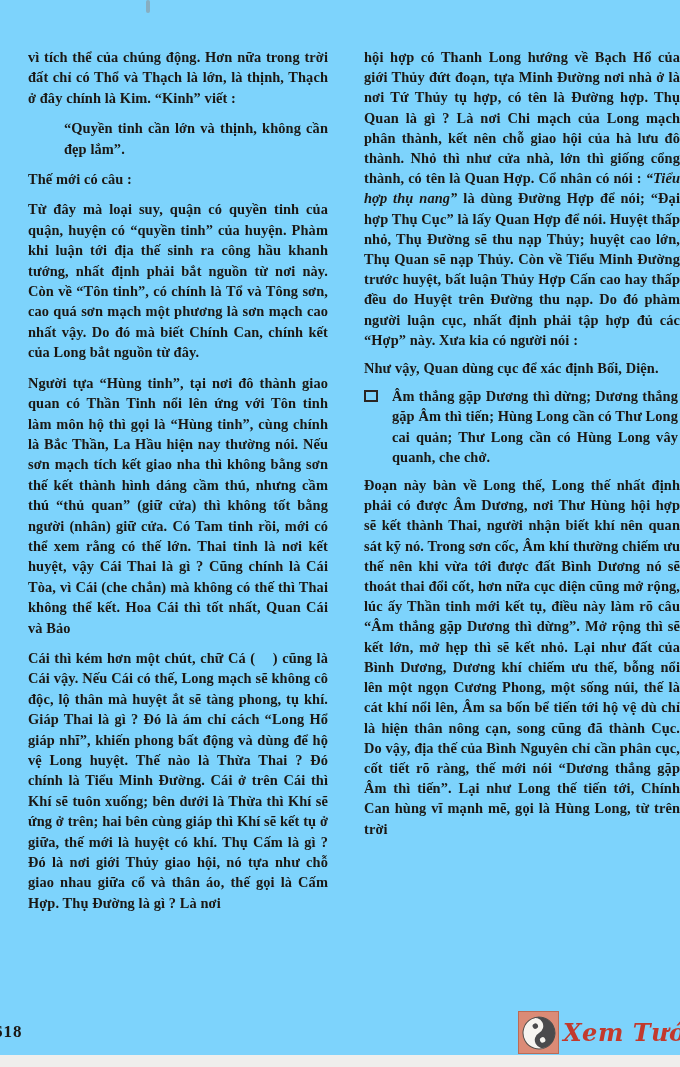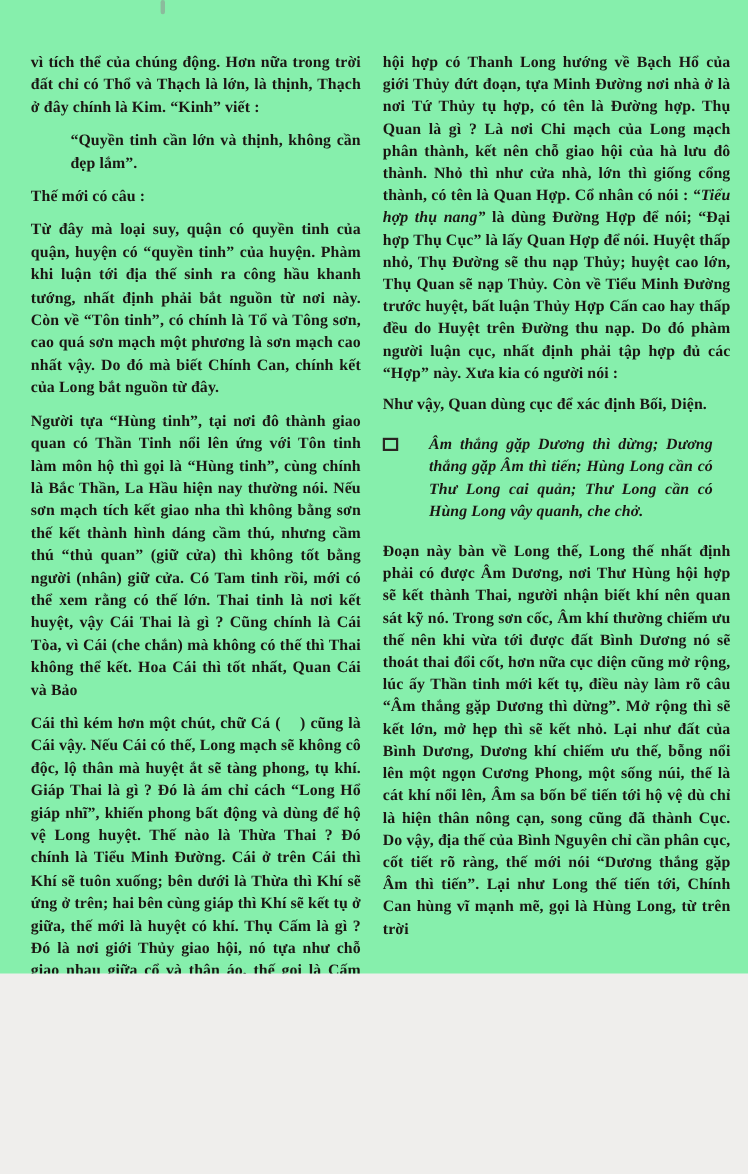--- a/index.html
+++ b/index.html
@@ -3,49 +3,49 @@
 <meta charset="utf-8">
 <style>
   html,body{margin:0;padding:0;}
   body{
     width:680px;height:1067px;
     background:#efeeec;
     font-family:"Liberation Serif","DejaVu Serif",serif;
   }
   .page{
     position:relative;
-    width:680px;height:885px;
-    background:#86efac;
+    width:680px;height:1055px;
+    background:#7dd3fc;
     overflow:hidden;
     color:#1b1713;
   }
   .scan-artifact{
     position:absolute;left:146px;top:0;width:4px;height:13px;
     background:#8f8f8f;opacity:.55;border-radius:2px;
   }
   .column{position:absolute;top:47px;}
   .col-left{left:28px;width:300px;}
-  .col-right{left:348px;width:316px;}
+  .col-right{left:364px;width:316px;}
   .column p{
     margin:0 0 10px 0;
     font-size:14.4px;
     line-height:20.4px;
     font-weight:700;
     text-align:justify;
     letter-spacing:.1px;
   }
   .col-right p{margin-bottom:8px;line-height:20.2px;}
   .quote{padding-left:36px;}
   .ital{font-style:italic;}
   .bullet-para{
     position:relative;
     padding-left:26px;
     margin:6px 0 8px 0;
   }
-  .bullet-para p{margin:16px;font-style:italic;}
+  .bullet-para p{margin:2px;}
   .bullet-square{
     position:absolute;left:0;top:4px;
     width:10px;height:8px;
     border:2px solid #2a2522;
     background:transparent;
   }
   .page-number{
     position:absolute;
     left:-6px;top:1022px;
     font-size:17px;font-weight:700;

